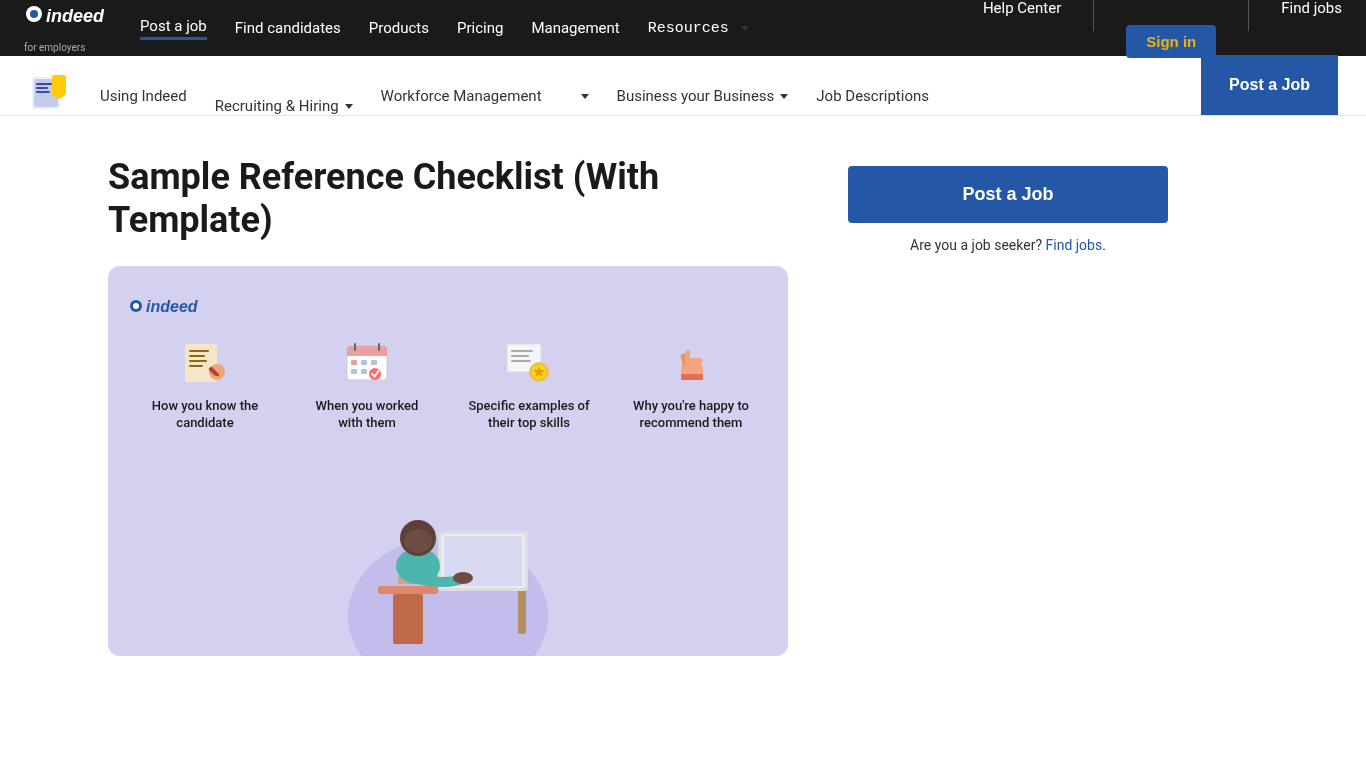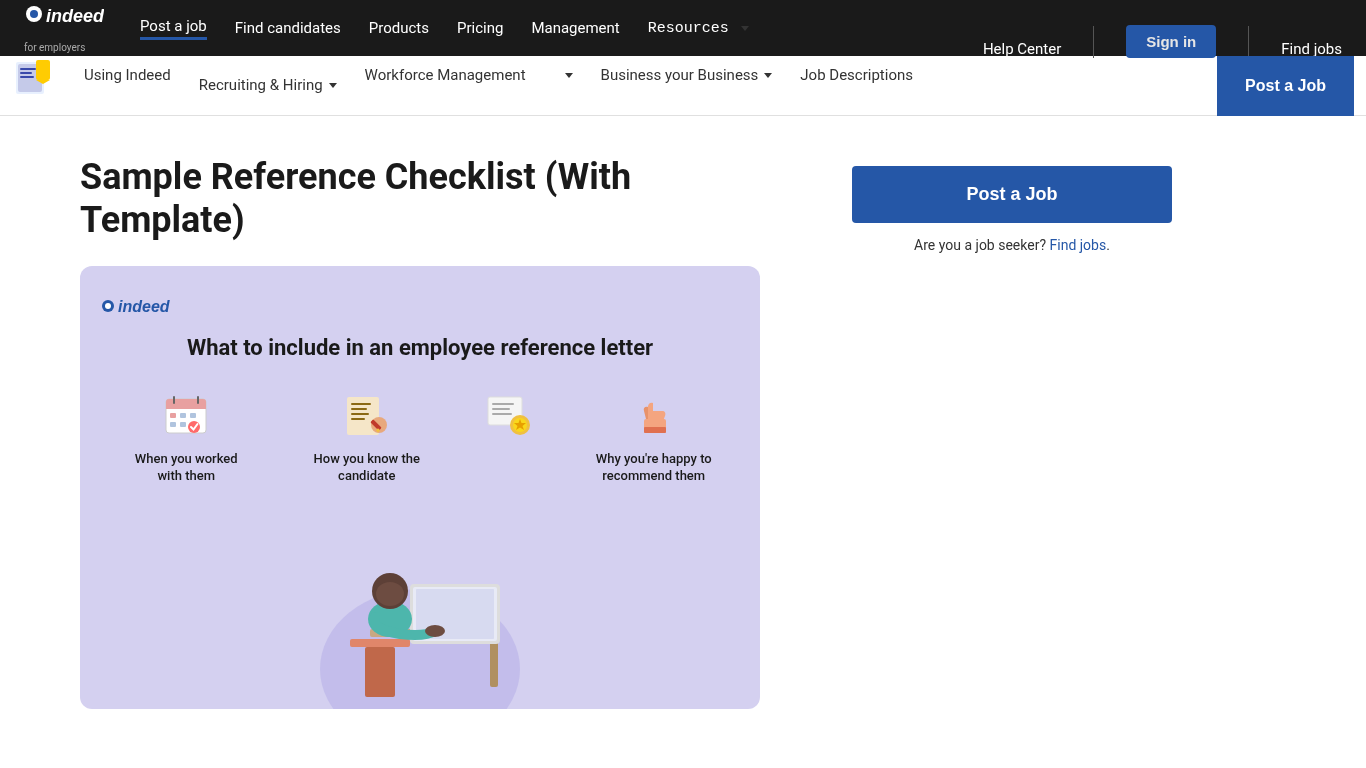--- a/index.html
+++ b/index.html
@@ -47,57 +47,57 @@
       text-decoration: none;
       cursor: pointer;
       white-space: nowrap;
     }
     .top-nav-link.active {
       border-bottom: 3px solid #2557a7;
       padding-bottom: 2px;
     }
     .top-nav-right {
       display: flex;
-      align-items: flex-end;
+      align-items: flex-start;
       gap: 32px;
       margin-left: auto;
     }
     .top-nav-help {
       color: #fff;
       font-size: 15px;
       cursor: pointer;
     }
     .top-nav-divider {
       width: 1px;
       height: 32px;
       background: #555;
     }
     .sign-in-btn {
       background: #2557a7;
-      color: #e5e5e5;
+      color: #eab308;
       border: none;
       padding: 8px 20px;
       border-radius: 4px;
       font-size: 15px;
       font-weight: 600;
       cursor: pointer;
       margin-top: 26px;
     }
     .find-jobs-link {
       color: #fff;
       font-size: 15px;
       cursor: pointer;
     }
 
     
     .second-nav {
       background: #fff;
       display: flex;
-      align-items: flex-start;
-      padding: 0 12px;
+      align-items: flex-end;
+      padding: 0 28px;
       height: 60px;
       border-bottom: 1px solid #e0e0e0;
       gap: 0;
     }
     .second-nav-logo {
       margin-right: 16px;
       display: flex;
       align-items: center;
     }
     .icon-book {
@@ -139,22 +139,23 @@
       font-weight: 700;
       cursor: pointer;
       margin-left: auto;
       height: 60px;
     }
 
     
     .main-content {
       display: flex;
       padding: 40px 80px 40px 80px;
-      gap: 92px;
+      gap: 60px;
       max-width: 1366px;
+      margin-left: 28px;
     }
     .content-left {
       flex: 1;
       max-width: 680px;
     }
     .page-title {
       font-size: 36px;
       font-weight: 700;
       color: #1a1a1a;
       line-height: 1.2;
@@ -329,23 +330,39 @@
 
     <div class="hero-image-container">
       <div class="hero-indeed-logo">
         <svg width="90" height="28" viewBox="0 0 90 28">
           <circle cx="8" cy="12" r="6" fill="#2557a7"></circle>
           <circle cx="8" cy="12" r="3" fill="white"></circle>
           <text x="18" y="18" font-size="16" font-weight="700" font-style="italic" fill="#2557a7" font-family="sans-serif">indeed</text>
         </svg>
       </div>
 
-      <h2 class="hero-title">What to include in an employee reference letter</h2>
 
       <div class="hero-items">
+        <div class="hero-item">
+
+          <div class="hero-icon">
+            <svg width="52" height="52" viewBox="0 0 52 52">
+              <rect x="6" y="8" width="32" height="38" rx="2" fill="#f5e6c8"></rect>
+              <rect x="10" y="14" width="20" height="2" rx="1" fill="#8b6914"></rect>
+              <rect x="10" y="19" width="16" height="2" rx="1" fill="#8b6914"></rect>
+              <rect x="10" y="24" width="18" height="2" rx="1" fill="#8b6914"></rect>
+              <rect x="10" y="29" width="14" height="2" rx="1" fill="#8b6914"></rect>
+              <ellipse cx="38" cy="36" rx="8" ry="8" fill="#e8a87c"></ellipse>
+              <rect x="33" y="30" width="4" height="12" rx="1" fill="#c0392b" transform="rotate(-45 35 36)"></rect>
+              <rect x="36" y="40" width="3" height="3" fill="#f0c040" transform="rotate(-45 37 42)"></rect>
+            </svg>
+          </div>
+          <span class="hero-item-label">How you know the candidate</span>
+        </div>
+
         <div class="hero-item">
 
           <div class="hero-icon">
             <svg width="52" height="52" viewBox="0 0 52 52">
               <rect x="6" y="10" width="40" height="34" rx="3" fill="white" stroke="#ccc" stroke-width="1"></rect>
               <rect x="6" y="10" width="40" height="10" rx="3" fill="#e8a0a0"></rect>
               <rect x="6" y="17" width="40" height="3" fill="#e8a0a0"></rect>
               <line x1="14" y1="8" x2="14" y2="14" stroke="#666" stroke-width="2" stroke-linecap="round"></line>
               <line x1="38" y1="8" x2="38" y2="14" stroke="#666" stroke-width="2" stroke-linecap="round"></line>
               <rect x="10" y="24" width="6" height="5" rx="1" fill="#e8a0a0"></rect>
@@ -357,46 +374,30 @@
               <path d="M31 38 L33.5 40.5 L37.5 35" stroke="white" stroke-width="2" fill="none" stroke-linecap="round"></path>
             </svg>
           </div>
           <span class="hero-item-label">When you worked with them</span>
         </div>
 
         <div class="hero-item">
 
           <div class="hero-icon">
             <svg width="52" height="52" viewBox="0 0 52 52">
-              <rect x="6" y="8" width="32" height="38" rx="2" fill="#f5e6c8"></rect>
-              <rect x="10" y="14" width="20" height="2" rx="1" fill="#8b6914"></rect>
-              <rect x="10" y="19" width="16" height="2" rx="1" fill="#8b6914"></rect>
-              <rect x="10" y="24" width="18" height="2" rx="1" fill="#8b6914"></rect>
-              <rect x="10" y="29" width="14" height="2" rx="1" fill="#8b6914"></rect>
-              <ellipse cx="38" cy="36" rx="8" ry="8" fill="#e8a87c"></ellipse>
-              <rect x="33" y="30" width="4" height="12" rx="1" fill="#c0392b" transform="rotate(-45 35 36)"></rect>
-              <rect x="36" y="40" width="3" height="3" fill="#f0c040" transform="rotate(-45 37 42)"></rect>
-            </svg>
-          </div>
-          <span class="hero-item-label">How you know the candidate</span>
-        </div>
-
-        <div class="hero-item">
-
-          <div class="hero-icon">
-            <svg width="52" height="52" viewBox="0 0 52 52">
               <rect x="4" y="8" width="34" height="28" rx="2" fill="#f5f5f5" stroke="#ddd" stroke-width="1"></rect>
               <rect x="8" y="14" width="22" height="2" rx="1" fill="#aaa"></rect>
               <rect x="8" y="19" width="18" height="2" rx="1" fill="#aaa"></rect>
               <rect x="8" y="24" width="20" height="2" rx="1" fill="#aaa"></rect>
               <circle cx="36" cy="36" r="10" fill="#f0c040"></circle>
               <circle cx="36" cy="36" r="7" fill="#f9d71c"></circle>
               <path d="M36 30 L37.5 34 L42 34 L38.5 37 L40 41 L36 38.5 L32 41 L33.5 37 L30 34 L34.5 34 Z" fill="#e8a000"></path>
             </svg>
           </div>
+          <span class="hero-item-label">Specific examples of their top skills</span>
         </div>
 
         <div class="hero-item">
 
           <div class="hero-icon">
             <svg width="52" height="52" viewBox="0 0 52 52">
 
               <rect x="16" y="30" width="22" height="14" rx="2" fill="#f4a580"></rect>
 
               <rect x="16" y="38" width="22" height="6" rx="1" fill="#e07050"></rect>

